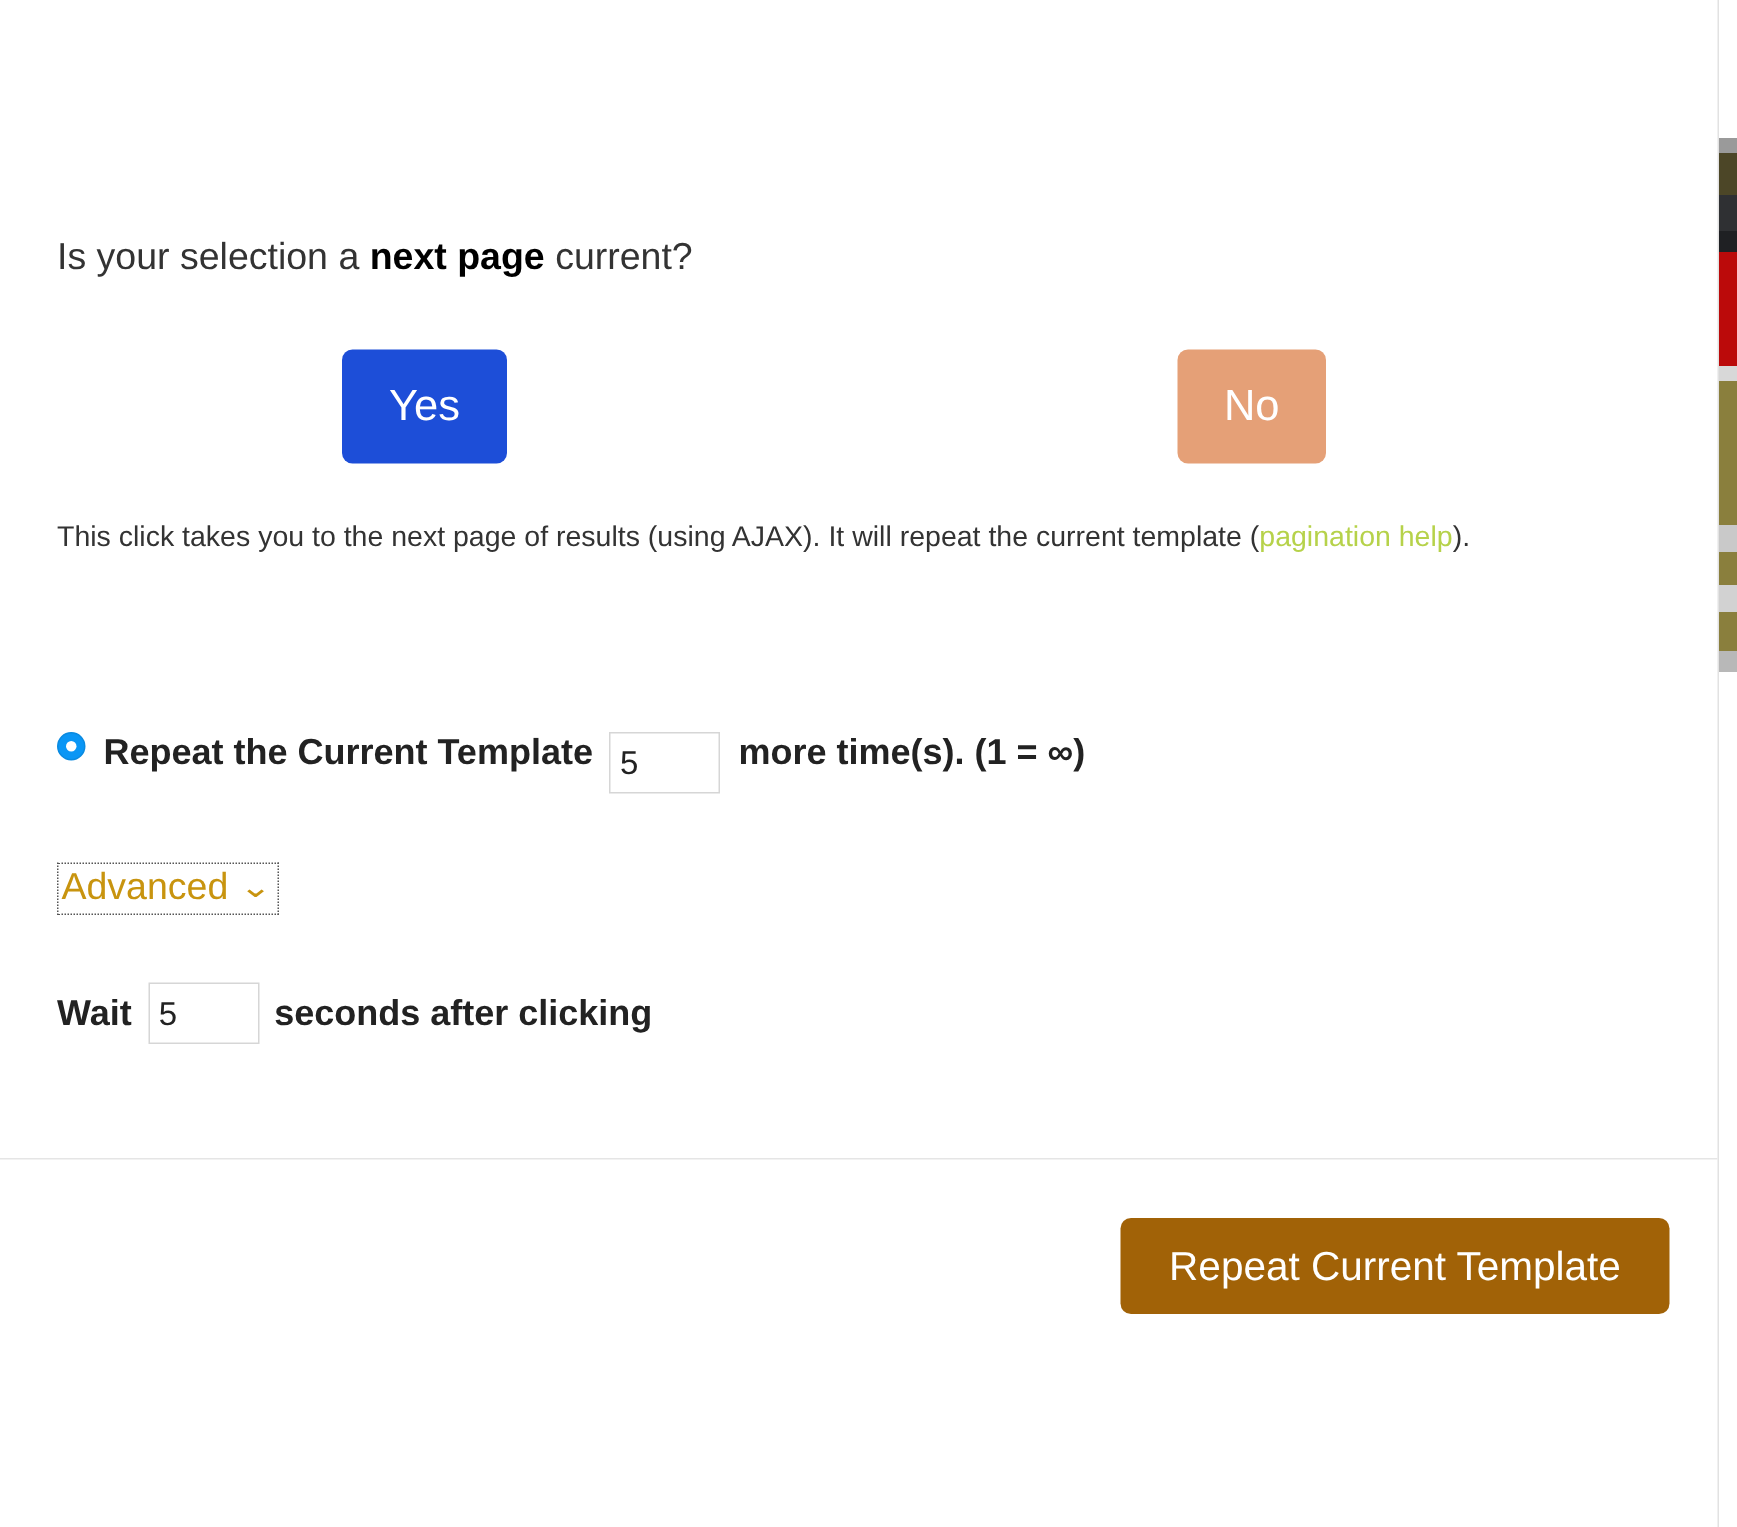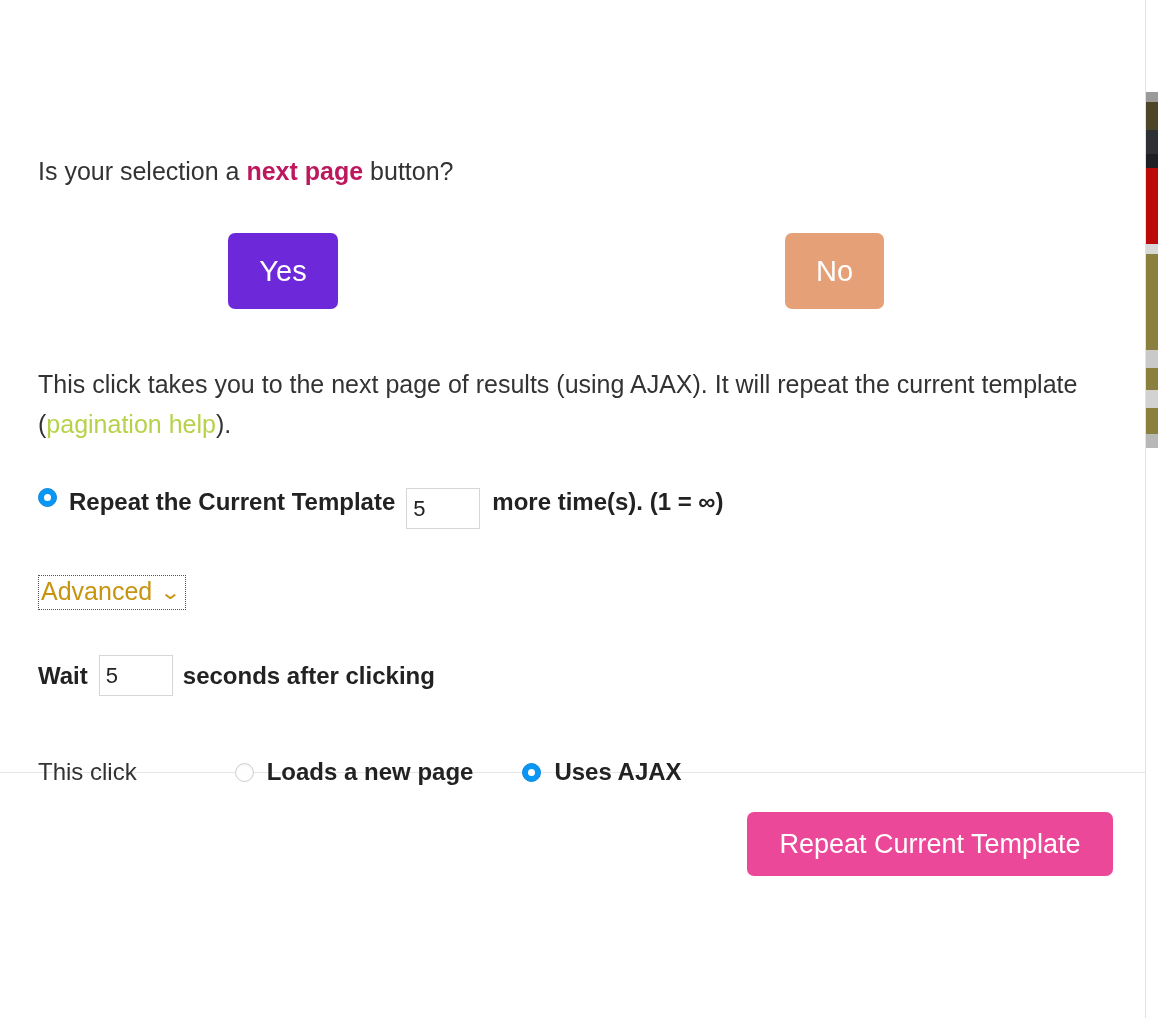--- a/index.html
+++ b/index.html
@@ -90,21 +90,21 @@
   }
 
   .q-text {
     position: absolute;
     left: 38px;
     top: 155px;
     font-size: 25px;
     color: #333333;
     line-height: 1.3;
   }
-  .q-text b { font-weight: 700; color: #be185d; }
+  .q-text b { font-weight: 700; color: #000000; }
 
   .choice-btn {
     position: absolute;
     border: none;
     border-radius: 7px;
     color: #ffffff;
     font-family: "Liberation Sans", sans-serif;
     font-size: 29px;
     font-weight: 400;
     cursor: pointer;
@@ -124,23 +124,23 @@
     left: 785px;
     top: 233px;
     width: 99px;
     height: 76px;
     background: #e5a077;
   }
 
   .desc {
     position: absolute;
     left: 38px;
-    top: 364px;
+    top: 344px;
     width: 1058px;
-    font-size: 25px;
+    font-size: 19px;
     color: #333333;
     line-height: 1.6;
   }
   .desc a {
     color: #b6d24a;
     text-decoration: none;
   }
 
   
   .row-repeat {
@@ -301,23 +301,23 @@
       <div class="bg-band" style="top: 434px; height: 14px; background: rgb(184, 184, 184);"></div>
       <div class="bg-band" style="top: 448px; height: 570px; background: rgb(255, 255, 255);"></div>
     </div>
 </div>
 
 <div id="modal">
 
 
   <div id="modal-body">
 
-    <div class="q-text"><span>Is your selection a </span><b>next page</b><span> button?</span></div>
-
-    <button class="choice-btn" id="btn-yes" style="background: #6d28d9;">Yes</button>
+    <div class="q-text"><span>Is your selection a </span><b>next page</b><span> current?</span></div>
+
+    <button class="choice-btn" id="btn-yes" style="background: #1d4ed8;">Yes</button>
     <button class="choice-btn" id="btn-no" style="background: rgb(229, 160, 119);">No</button>
 
     <div class="desc"><span>This click takes you to the next page of results (using AJAX). It will repeat the current template (</span><a href="#" style="color: rgb(182, 210, 74);">pagination help</a><span>).</span></div>
 
     <div class="row-repeat">
       <span class="radio checked"></span>
       <span class="lbl">Repeat the Current Template</span>
       <input class="num-input" type="text" value="5" style="">
       <span class="tail">more time(s). (1 = ∞)</span>
     </div>
@@ -326,31 +326,20 @@
       <span>Advanced</span>
       <span class="chev">⌄</span>
     </div>
 
     <div class="row-wait">
       <span>Wait</span>
       <input class="num-input" type="text" value="5" style="">
       <span>seconds after clicking</span>
     </div>
 
-    <div class="row-click">
-      <span class="static-lbl">This click</span>
-      <span class="opt" id="opt-newpage">
-        <span class="radio unchecked"></span>
-        <span class="olbl">Loads a new page</span>
-      </span>
-      <span class="opt" id="opt-ajax">
-        <span class="radio checked"></span>
-        <span class="olbl">Uses AJAX</span>
-      </span>
-    </div>
 
   </div>
 
   <div id="modal-footer">
-    <button id="primary-button" style="background: #ec4899; margin-left: 41px;">Repeat Current Template</button>
+    <button id="primary-button" style="background: #a16207; margin-left: 41px;">Repeat Current Template</button>
   </div>
 
 </div>
 
 </body></html>

